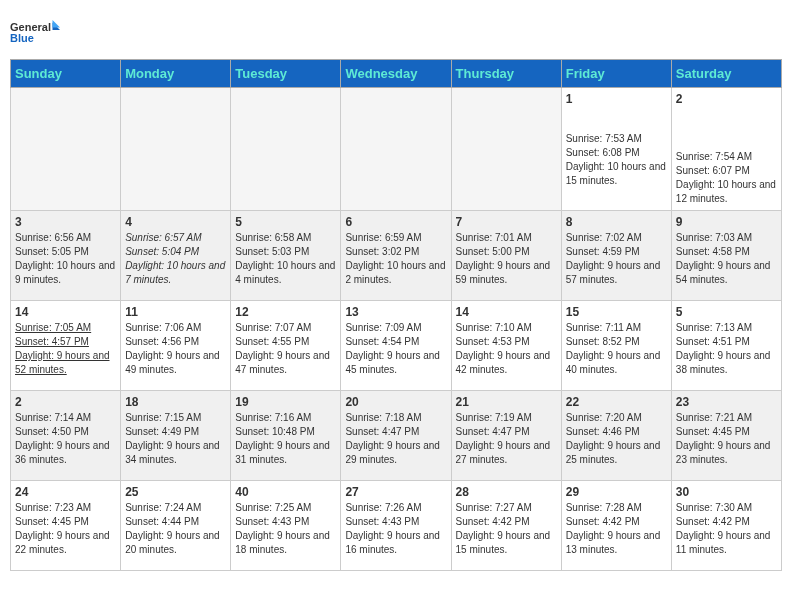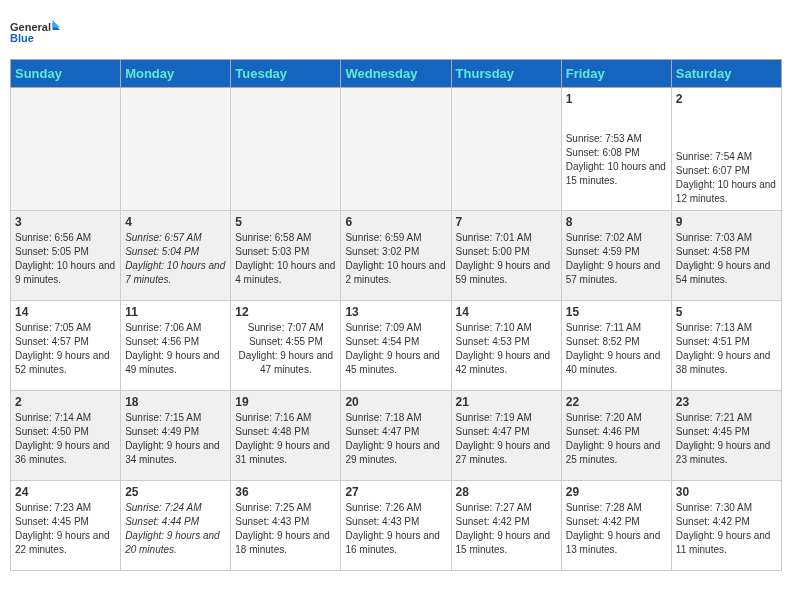--- a/index.html
+++ b/index.html
@@ -164,33 +164,33 @@
         <td class="shaded">
           <span class="day-number">9</span>
           <div class="day-info" style="white-space: pre-line;">Sunrise: 7:03 AM
 Sunset: 4:58 PM
 Daylight: 9 hours and 54 minutes.</div>
         </td>
       </tr>
       <tr>
         <td>
           <span class="day-number">14</span>
-          <div class="day-info" style="white-space: pre-line;">Sunrise: 7:05 AM
+          <div class="day-info" style="white-space: pre-line; text-decoration: underline;">Sunrise: 7:05 AM
 Sunset: 4:57 PM
 Daylight: 9 hours and 52 minutes.</div>
         </td>
         <td>
           <span class="day-number">11</span>
           <div class="day-info" style="white-space: pre-line;">Sunrise: 7:06 AM
 Sunset: 4:56 PM
 Daylight: 9 hours and 49 minutes.</div>
         </td>
         <td>
           <span class="day-number">12</span>
-          <div class="day-info" style="white-space: pre-line; text-align: center;">Sunrise: 7:07 AM
+          <div class="day-info" style="white-space: pre-line;">Sunrise: 7:07 AM
 Sunset: 4:55 PM
 Daylight: 9 hours and 47 minutes.</div>
         </td>
         <td>
           <span class="day-number">13</span>
           <div class="day-info" style="white-space: pre-line;">Sunrise: 7:09 AM
 Sunset: 4:54 PM
 Daylight: 9 hours and 45 minutes.</div>
         </td>
         <td>
@@ -221,21 +221,21 @@
         </td>
         <td class="shaded">
           <span class="day-number">18</span>
           <div class="day-info" style="white-space: pre-line;">Sunrise: 7:15 AM
 Sunset: 4:49 PM
 Daylight: 9 hours and 34 minutes.</div>
         </td>
         <td class="shaded">
           <span class="day-number">19</span>
           <div class="day-info" style="white-space: pre-line;">Sunrise: 7:16 AM
-Sunset: 4:48 PM
+Sunset: 10:48 PM
 Daylight: 9 hours and 31 minutes.</div>
         </td>
         <td class="shaded">
           <span class="day-number">20</span>
           <div class="day-info" style="white-space: pre-line;">Sunrise: 7:18 AM
 Sunset: 4:47 PM
 Daylight: 9 hours and 29 minutes.</div>
         </td>
         <td class="shaded">
           <span class="day-number">21</span>
@@ -258,26 +258,26 @@
       </tr>
       <tr>
         <td>
           <span class="day-number">24</span>
           <div class="day-info" style="white-space: pre-line;">Sunrise: 7:23 AM
 Sunset: 4:45 PM
 Daylight: 9 hours and 22 minutes.</div>
         </td>
         <td>
           <span class="day-number">25</span>
-          <div class="day-info" style="white-space: pre-line; font-style: italic;">Sunrise: 7:24 AM
+          <div class="day-info" style="white-space: pre-line;">Sunrise: 7:24 AM
 Sunset: 4:44 PM
 Daylight: 9 hours and 20 minutes.</div>
         </td>
         <td>
-          <span class="day-number">36</span>
+          <span class="day-number">40</span>
           <div class="day-info" style="white-space: pre-line;">Sunrise: 7:25 AM
 Sunset: 4:43 PM
 Daylight: 9 hours and 18 minutes.</div>
         </td>
         <td>
           <span class="day-number">27</span>
           <div class="day-info" style="white-space: pre-line;">Sunrise: 7:26 AM
 Sunset: 4:43 PM
 Daylight: 9 hours and 16 minutes.</div>
         </td>

